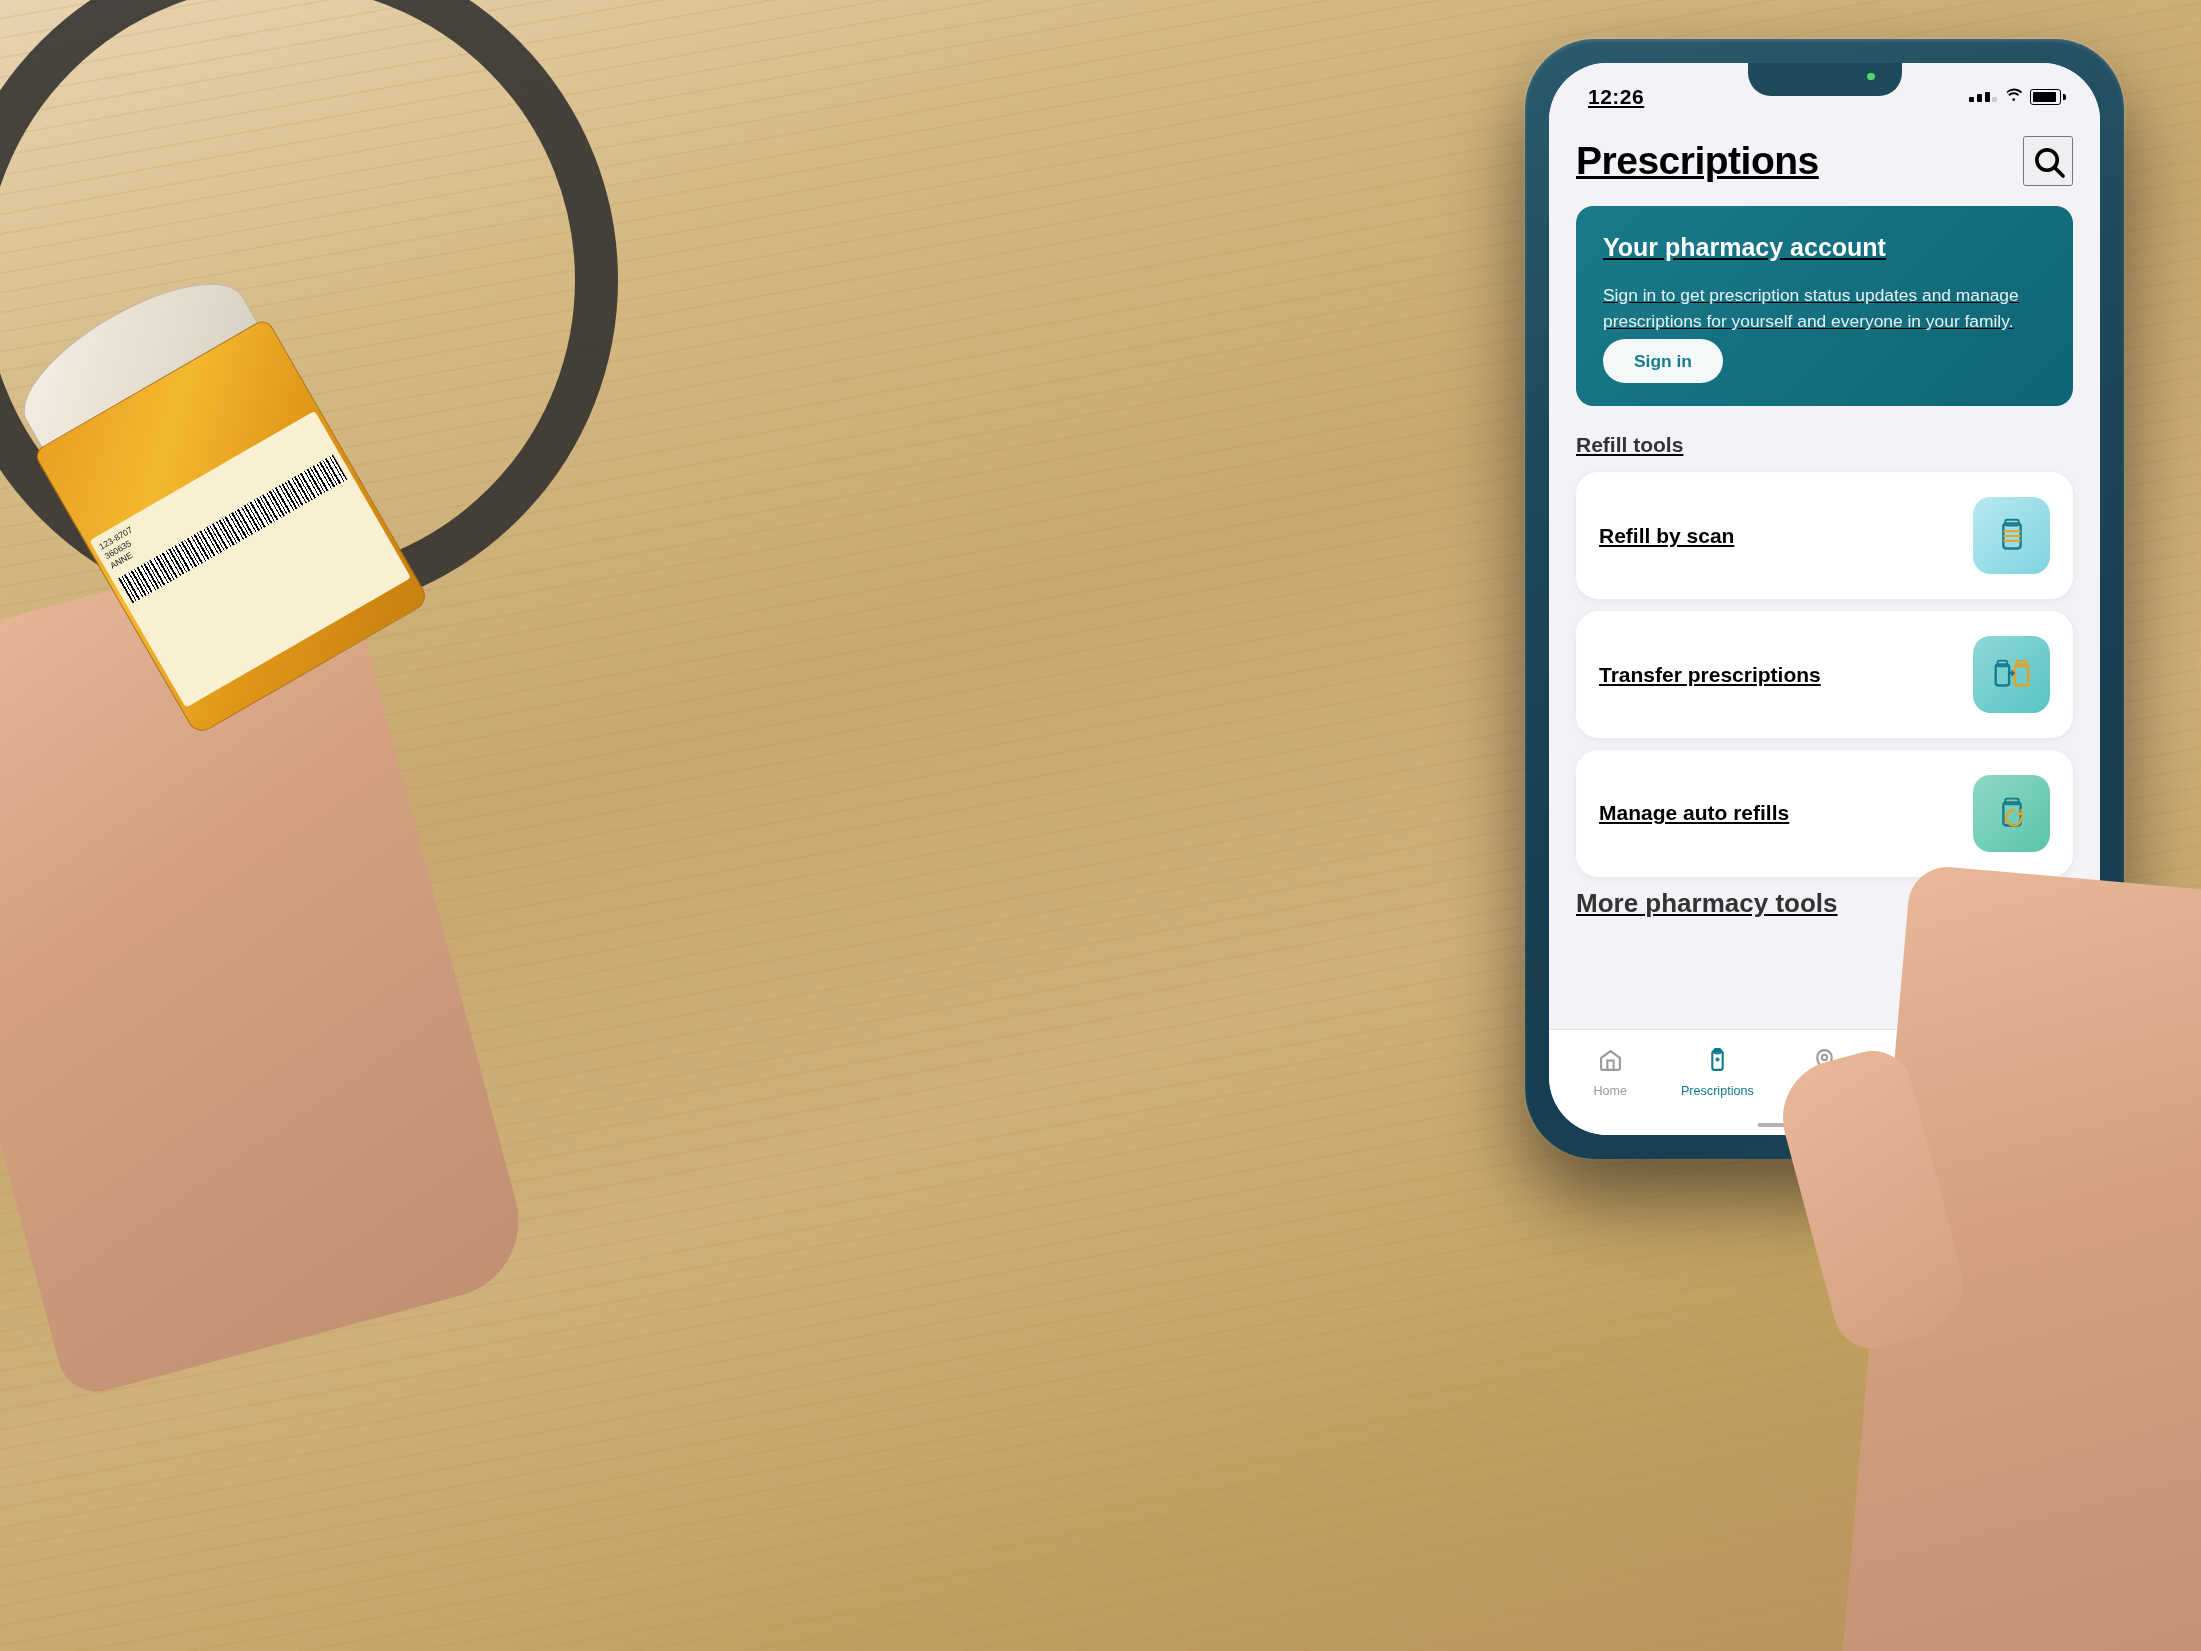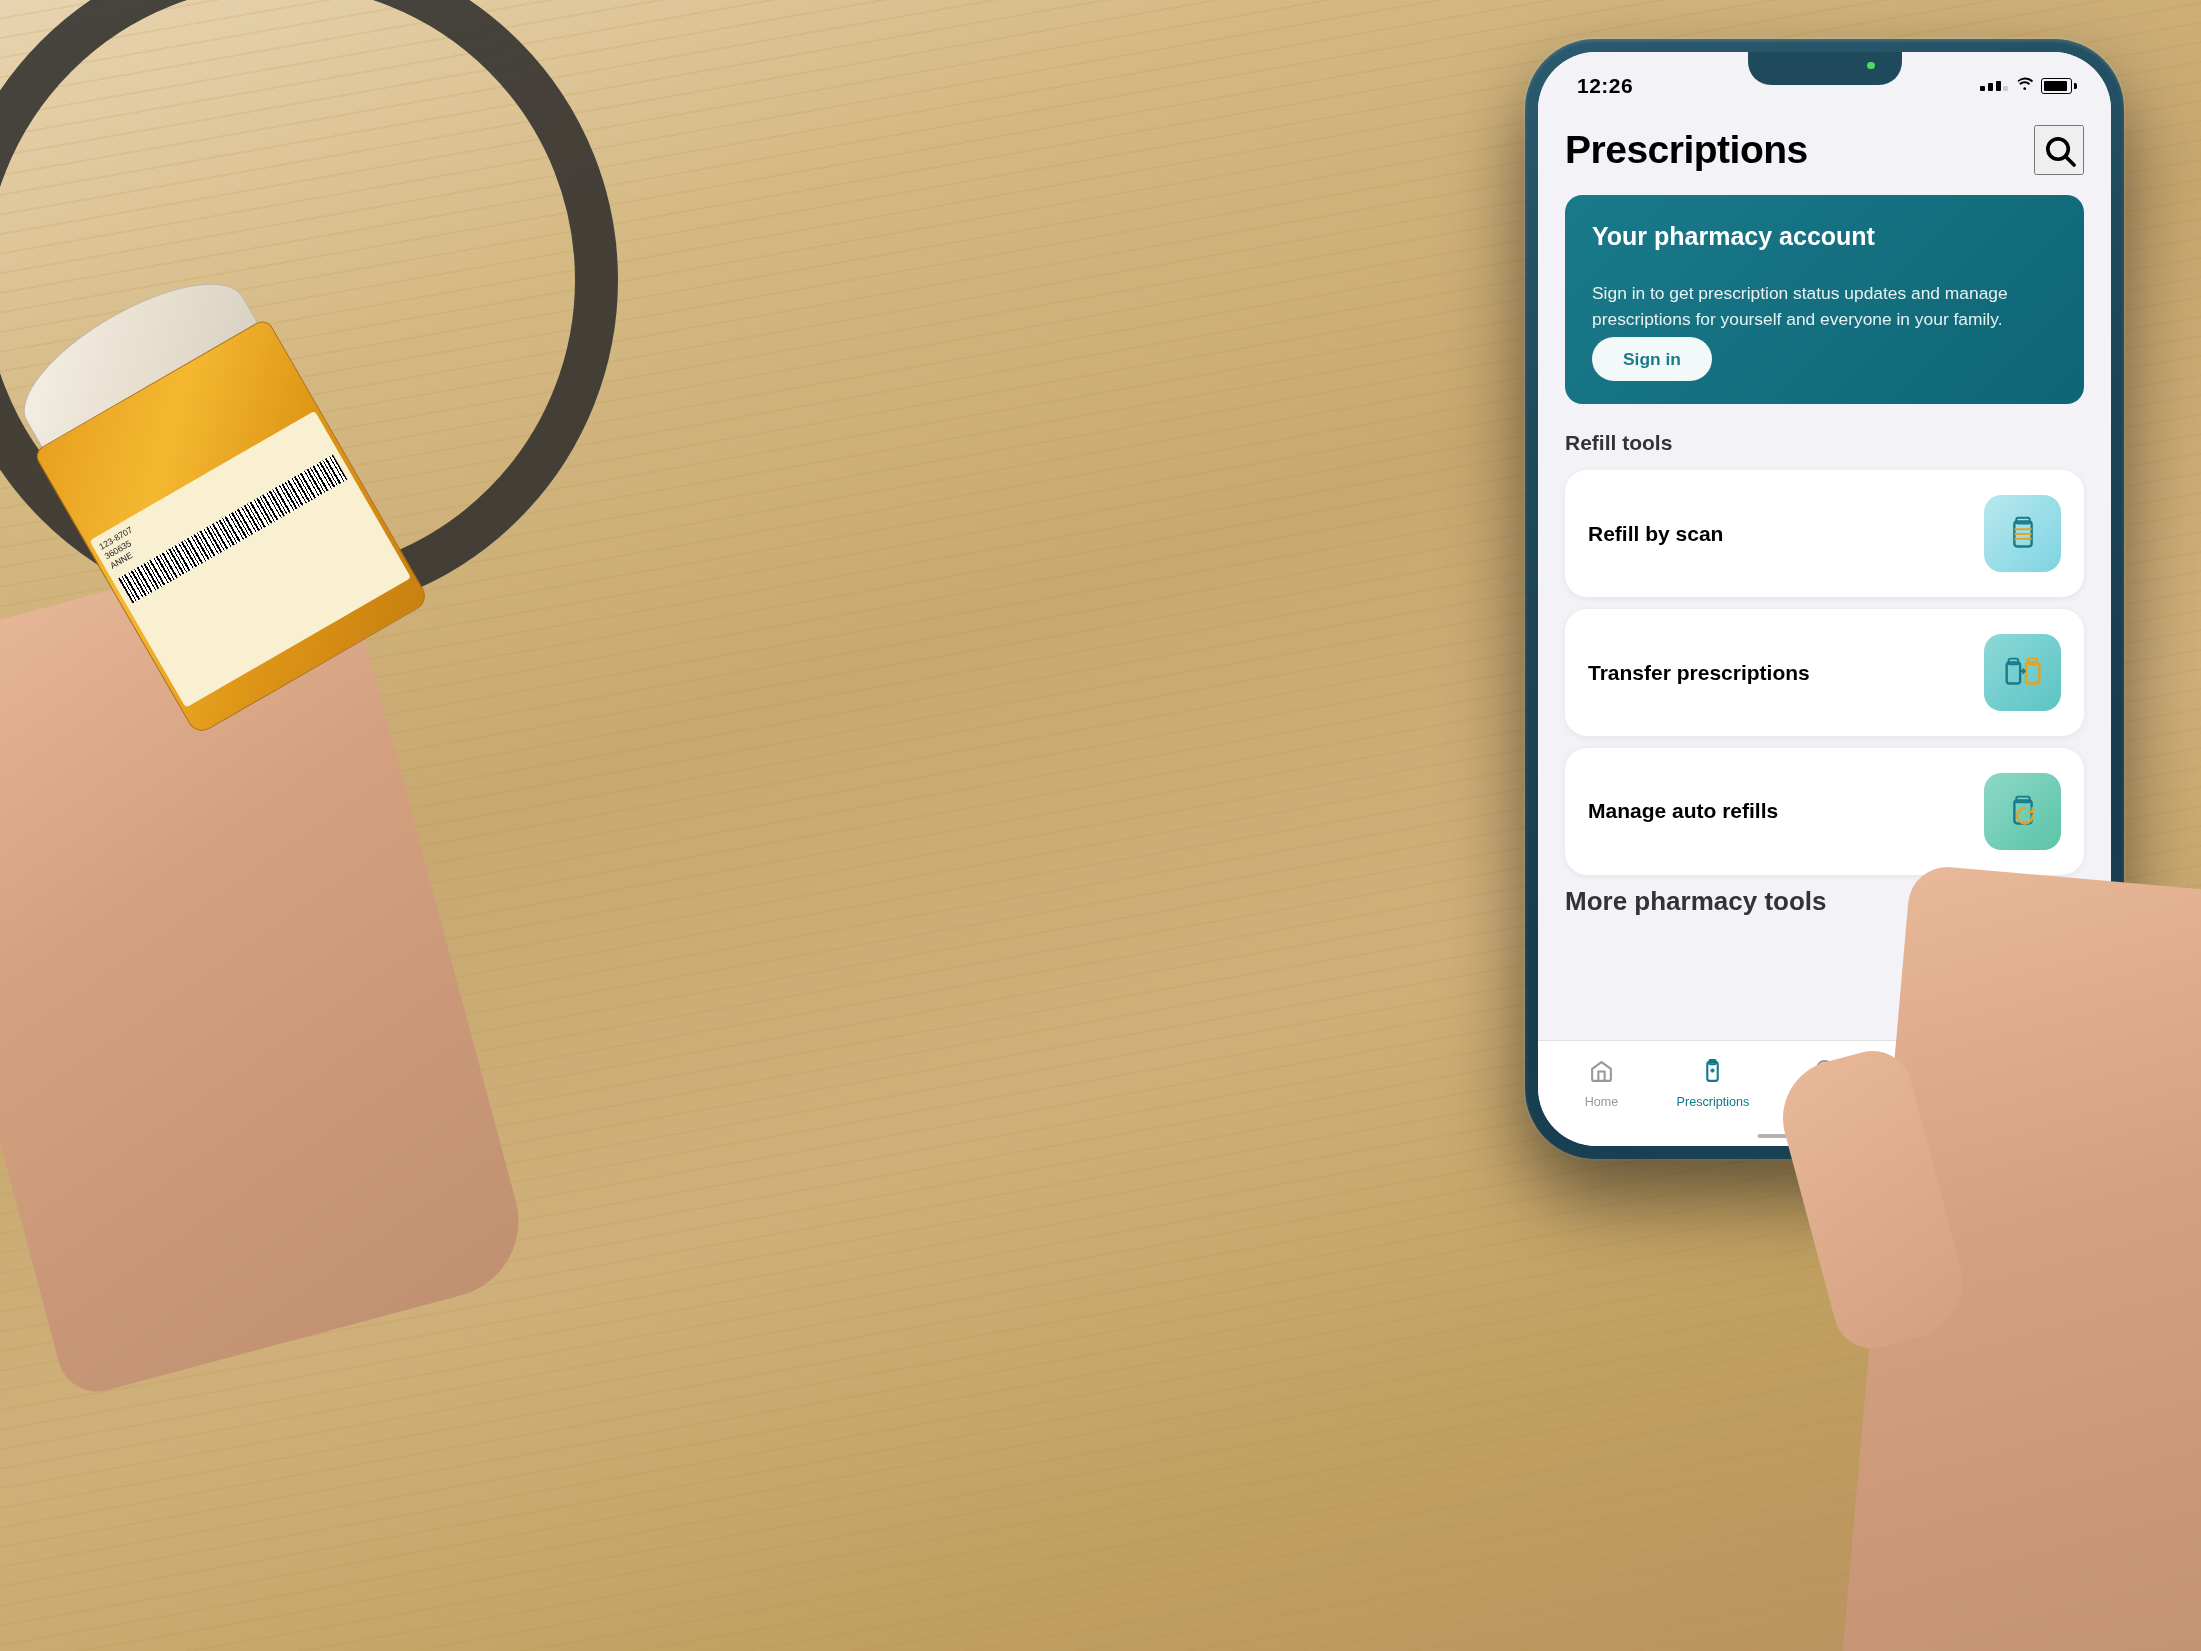--- a/index.html
+++ b/index.html
@@ -139,26 +139,27 @@
       top: 39px;
       width: 599px;
       height: 1120px;
     }
 
     .phone-outer {
       width: 100%;
       height: 100%;
       background: linear-gradient(160deg, #2a5a6e 0%, #1e4a5c 30%, #163c4e 70%, #1a4456 100%);
       border-radius: 70px;
-      padding: 13px;
+      padding: 24px;
       box-shadow:
         0 39px 77px rgba(0,0,0,0.5),
         0 0 0 1.9px rgba(255,255,255,0.1),
         inset 0 1.9px 3.9px rgba(255,255,255,0.15);
       position: relative;
+      text-decoration: underline;
     }
 
     
     .hand-right {
       position: absolute;
       right: -58px;
       bottom: -97px;
       width: 386px;
       height: 869px;
       background: linear-gradient(160deg, #e8b898 0%, #d4a080 40%, #c09070 100%);
@@ -323,21 +324,21 @@
       background: linear-gradient(135deg, #1a7a8a 0%, #0e6575 100%);
       border-radius: 17.4px;
       padding: 27px 27px 23px;
       margin-bottom: 27px;
     }
 
     .pharmacy-card-title {
       font-size: 25px;
       font-weight: 700;
       color: #fff;
-      margin-bottom: 29px;
+      margin-bottom: 20px;
     }
 
     .pharmacy-card-desc {
       font-size: 17.4px;
       color: rgba(255,255,255,0.9);
       line-height: 1.5;
       margin-bottom: 5px;
     }
 
     .sign-in-btn {

